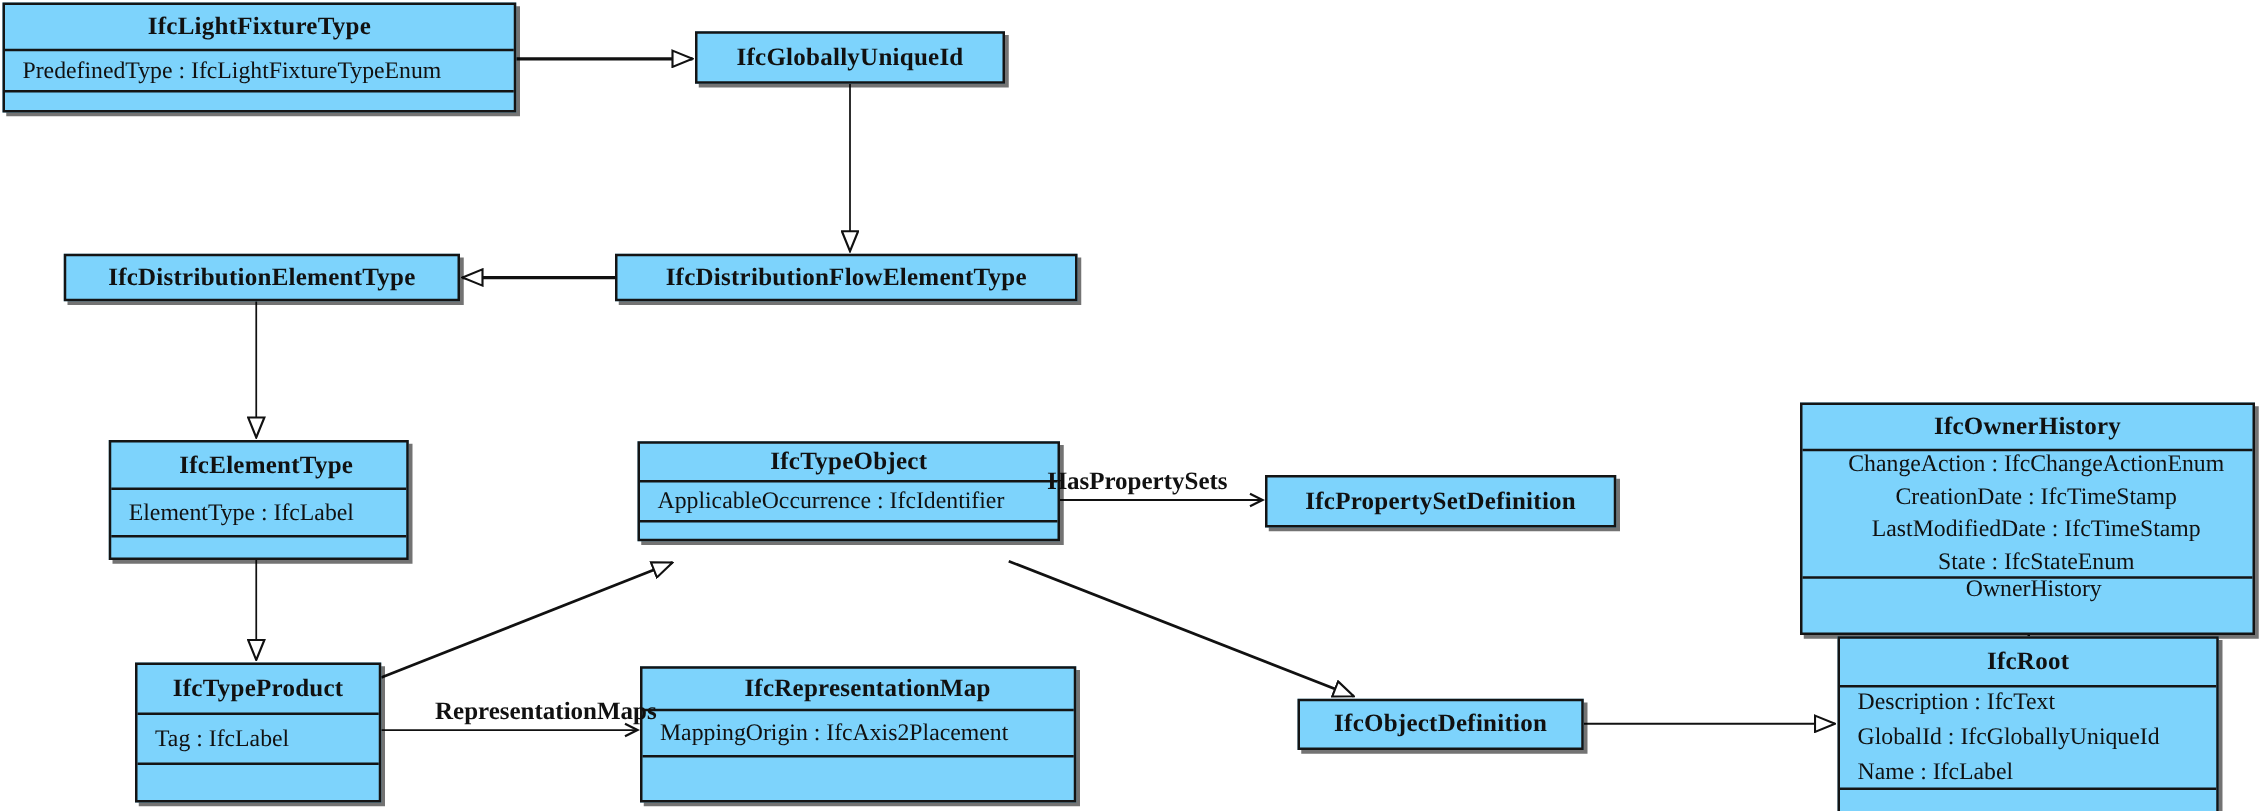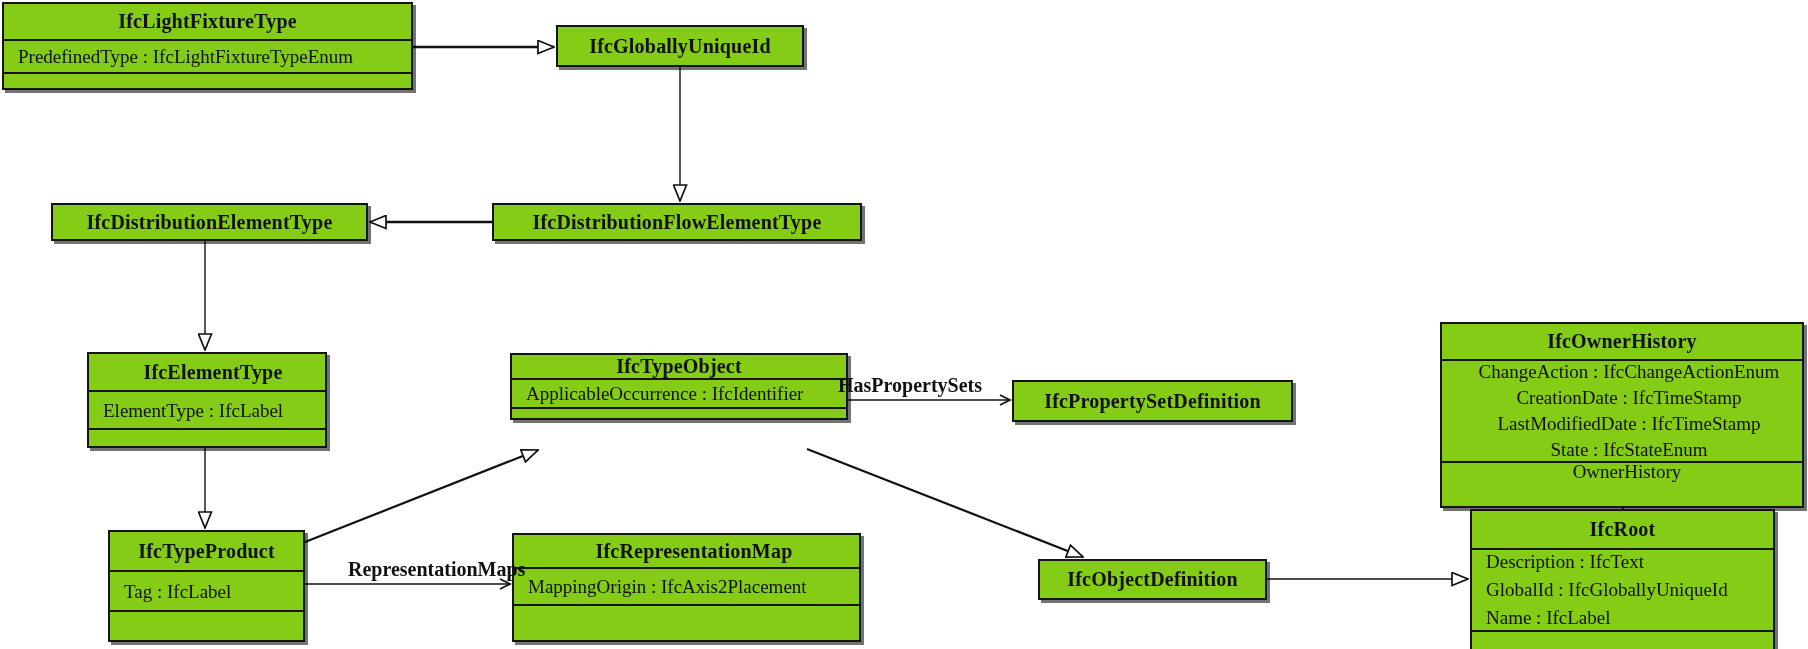--- a/index.html
+++ b/index.html
@@ -1,21 +1,21 @@
 <!DOCTYPE html>
 <html><head>
 <meta charset="utf-8">
 <style>
   html,body{margin:0;padding:0;background:#ffffff;}
   body{width:1808px;height:649px;overflow:hidden;
        font-family:"Liberation Serif","DejaVu Serif",serif;color:#111;}
   #diagram{position:relative;width:1808px;height:649px;background:#ffffff;}
   #edges{position:absolute;left:0;top:0;z-index:1;}
   .uml-class{position:absolute;box-sizing:border-box;border:2px solid #141414;
-             background:#84cc16;box-shadow:3px 3px 0 rgba(0,0,0,0.55);
+             background:#7dd3fc;box-shadow:3px 3px 0 rgba(0,0,0,0.55);
              display:flex;flex-direction:column;z-index:2;}
   .uml-title{display:flex;align-items:center;justify-content:center;
              font-weight:bold;font-size:20px;letter-spacing:0.2px;white-space:nowrap;}
   .uml-attrs{box-sizing:border-box;border-top:2px solid #141414;
              display:flex;flex-direction:column;justify-content:center;
              font-size:19px;padding-left:14px;white-space:nowrap;}
   .uml-attr{height:var(--lh);line-height:var(--lh);}
   .uml-footer{box-sizing:border-box;border-top:2px solid #141414;
              display:flex;align-items:center;justify-content:center;
              font-size:19px;white-space:nowrap;padding-left:10px;}
@@ -66,21 +66,21 @@
     <div class="uml-class" style="left: 492px; top: 203px; width: 370px; height: 38px;">
       <div class="uml-title" style="flex: 1 1 0%;">IfcDistributionFlowElementType</div>
     </div>
     <div class="uml-class" style="left: 87px; top: 352px; width: 240px; height: 96px;">
       <div class="uml-title" style="height: 36px; padding-left: 12px;">IfcElementType</div>
       <div class="uml-attrs" style="height: 38px; --lh: 27px;">
         <div class="uml-attr">ElementType : IfcLabel</div>
       </div>
       <div class="uml-footer" style="height: 18px;"></div>
     </div>
-    <div class="uml-class" style="left: 510px; top: 353px; width: 338px; height: 67px;">
+    <div class="uml-class" style="left: 510px; top: 353px; width: 338px; height: 80px;">
       <div class="uml-title" style="height: 35px;">IfcTypeObject</div>
       <div class="uml-attrs" style="height: 38px; --lh: 27px;">
         <div class="uml-attr">ApplicableOccurrence : IfcIdentifier</div>
       </div>
       <div class="uml-footer" style="height: 18px;"></div>
     </div>
     <div class="uml-class" style="left: 1012px; top: 380px; width: 281px; height: 42px;">
       <div class="uml-title" style="flex: 1 1 0%;">IfcPropertySetDefinition</div>
     </div>
     <div class="uml-class" style="left: 1440px; top: 322px; width: 364px; height: 186px; text-align: center;">

